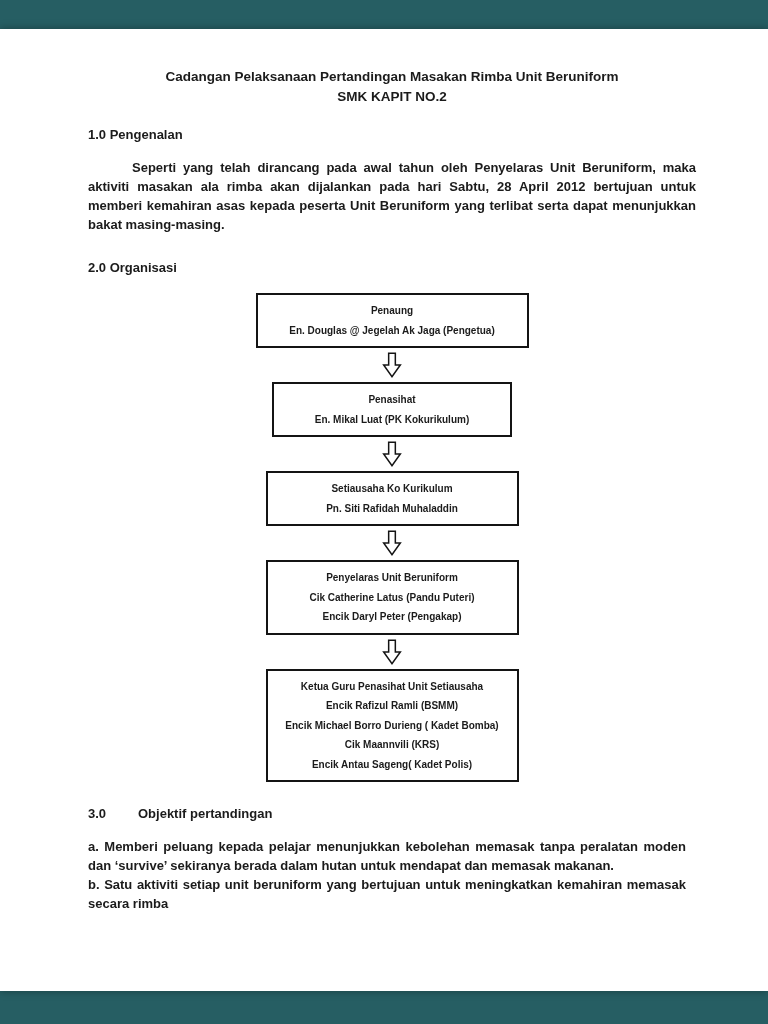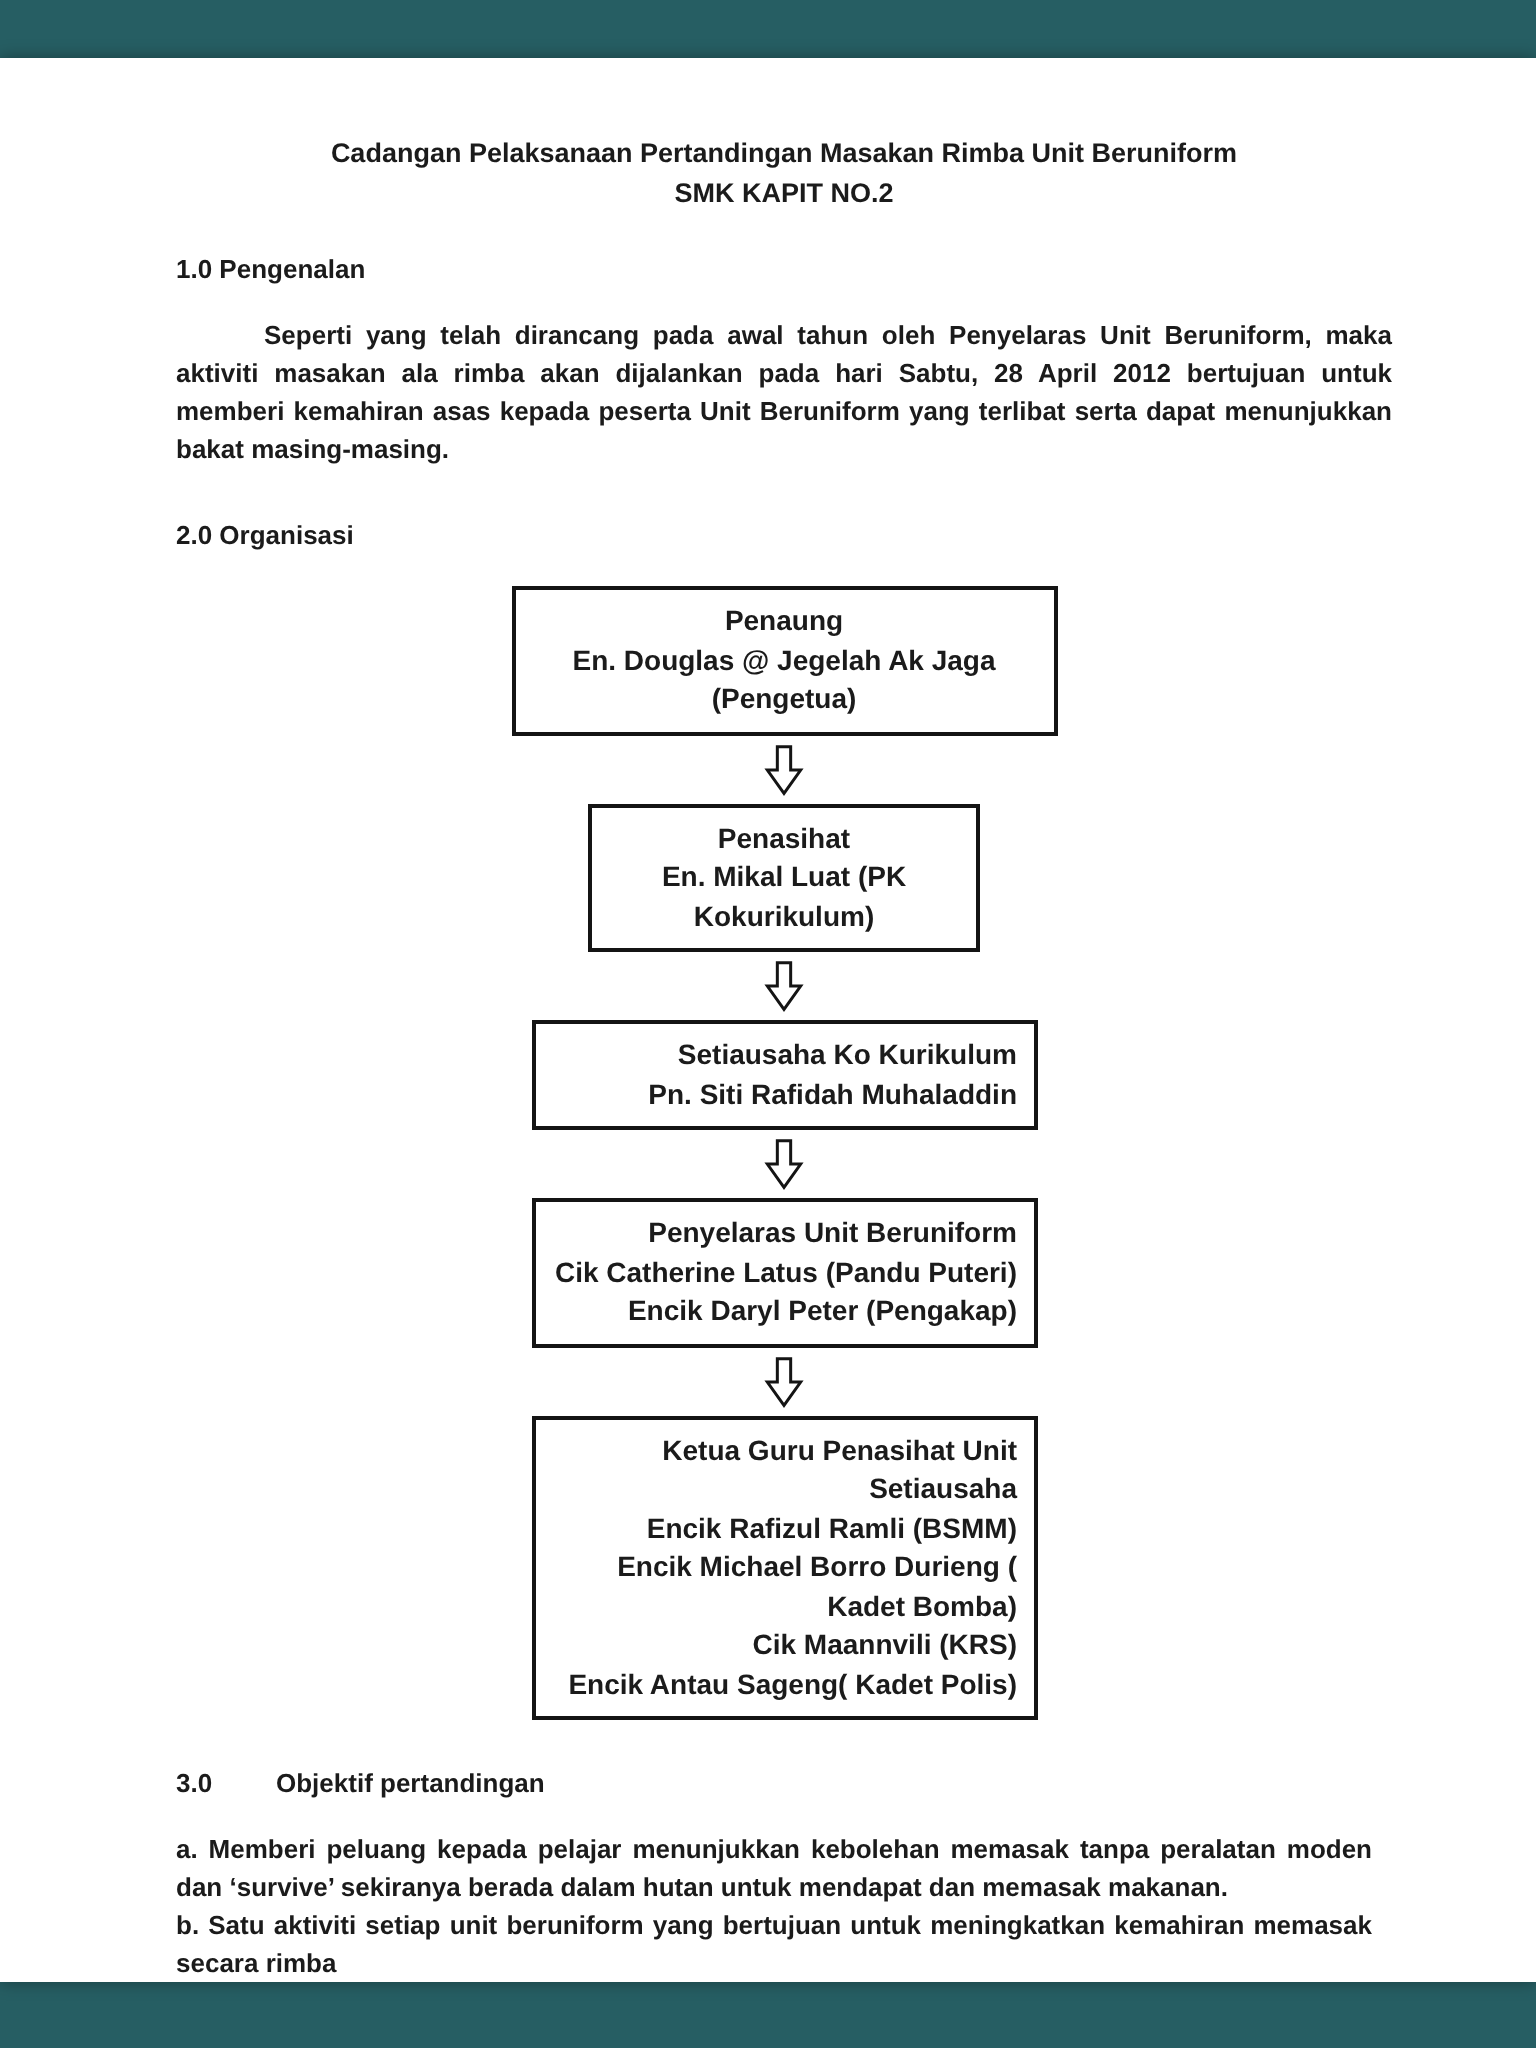--- a/index.html
+++ b/index.html
@@ -39,28 +39,28 @@
   .org-chart{
     display:flex;
     flex-direction:column;
     align-items:center;
     margin:16px 0 22px 0;
   }
   .org-box{
     border:2px solid #141414;
     text-align:center;
     padding:6px 8px;
-    font-size:14px;
+    font-size:10px;
     line-height:19.5px;
     background:#fff;
     box-sizing:border-box;
   }
   .w1{width:273px;}
-  .w2{width:196px;}
-  .w3{width:253px;text-align:right;}
+  .w2{width:240px;}
+  .w3{width:253px;}
   .arrow{margin:4px 0;display:block;}
   .objectives{margin:0 10px 20px 0;}
   .objective{text-align:justify;margin:0;}
 </style>
 </head>
 <body>
 
 <div class="viewer">
   <div class="page">
     <div class="content">

